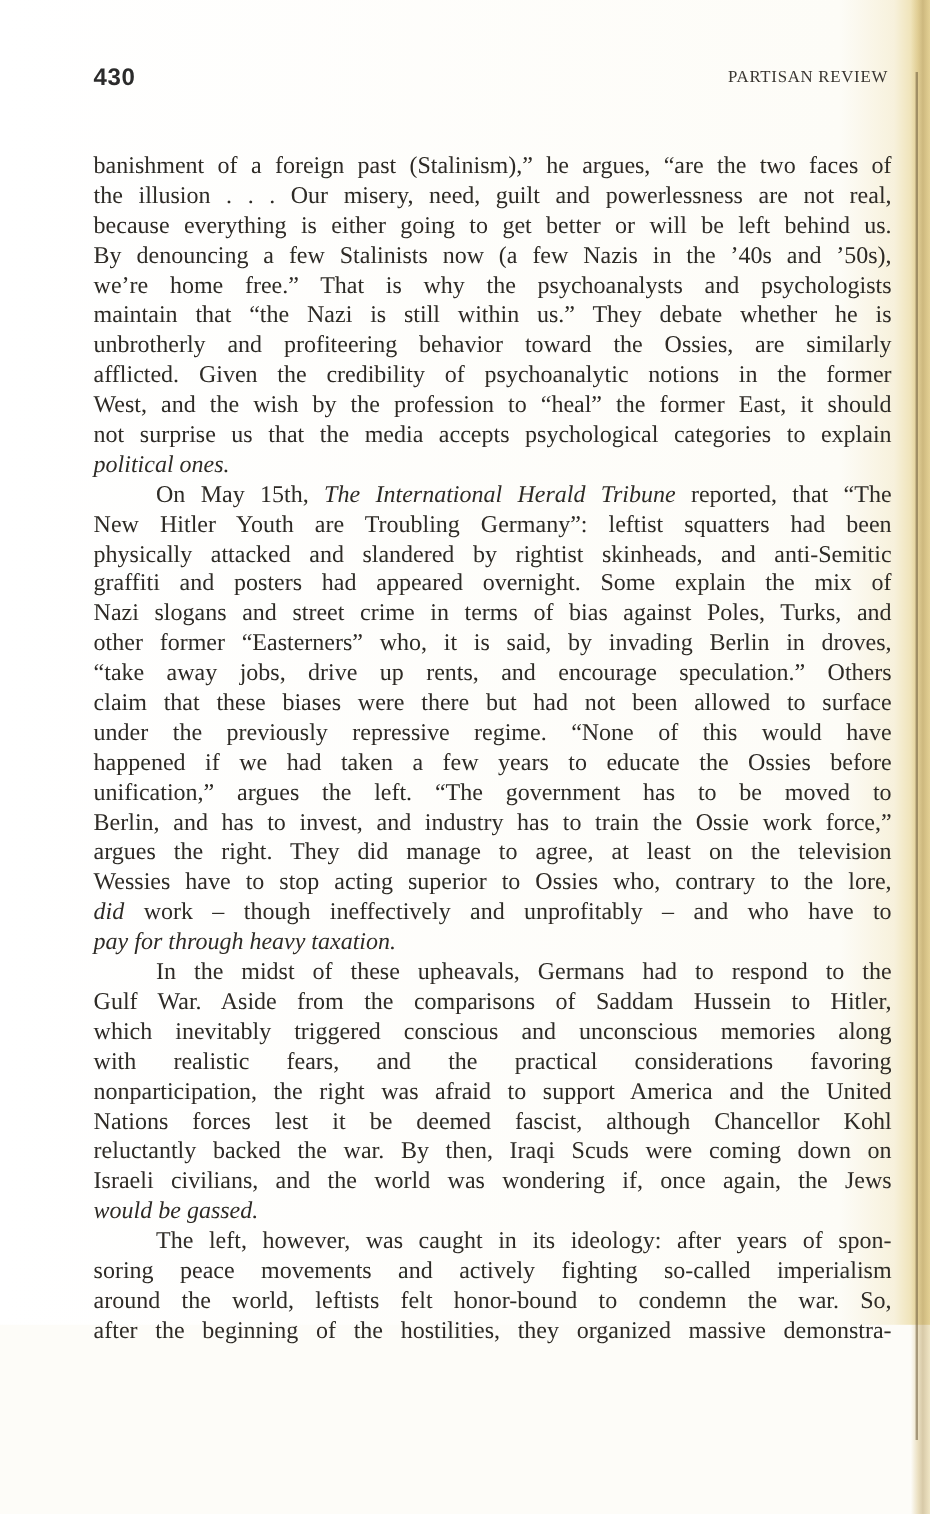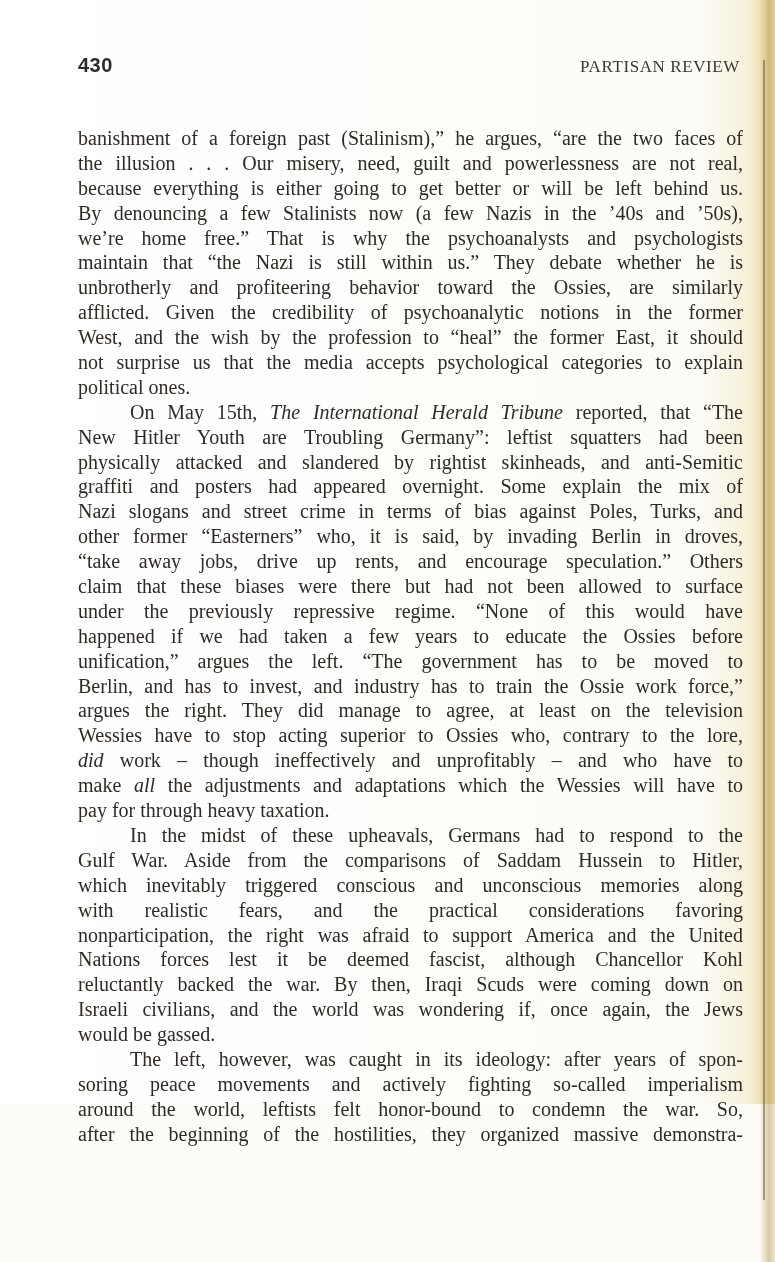--- a/index.html
+++ b/index.html
@@ -54,21 +54,21 @@
       font-family: "Liberation Sans", "DejaVu Sans", sans-serif;
       font-weight: bold;
       font-size: 20px;
       color: #2b2b2b;
       letter-spacing: 0.5px;
     }
     .running-head {
       position: absolute;
       right: 0;
       top: 3px;
-      font-size: 17px;
+      font-size: 14px;
       letter-spacing: 0.6px;
       color: #3a3631;
     }
     .body-text {
       position: absolute;
       top: 126px;
       left: 78px;
       width: 665px;
     }
     .line {
@@ -76,20 +76,21 @@
       height: 24.9px;
       line-height: 24.9px;
       font-size: 20px;
       text-align: justify;
       text-align-last: justify;
       white-space: nowrap;
       word-spacing: 0;
     }
     .line.last {
       text-align-last: left;
+      font-style: italic;
     }
     .line.indent {
       padding-left: 52px;
     }
     .line i, .line em {
       font-style: italic;
     }
   </style>
 </head>
 <body>
@@ -123,21 +124,20 @@
       <span class="line"><span>other former “Easterners” who, it is said, by invading Berlin in droves,</span></span>
       <span class="line"><span>“take away jobs, drive up rents, and encourage speculation.” Others</span></span>
       <span class="line"><span>claim that these biases were there but had not been allowed to surface</span></span>
       <span class="line"><span>under the previously repressive regime. “None of this would have</span></span>
       <span class="line"><span>happened if we had taken a few years to educate the Ossies before</span></span>
       <span class="line"><span>unification,” argues the left. “The government has to be moved to</span></span>
       <span class="line"><span>Berlin, and has to invest, and industry has to train the Ossie work force,”</span></span>
       <span class="line"><span>argues the right. They did manage to agree, at least on the television</span></span>
       <span class="line"><span>Wessies have to stop acting superior to Ossies who, contrary to the lore,</span></span>
       <span class="line"><i>did</i><span> work – though ineffectively and unprofitably – and who have to</span></span>
-      <span class="line"><span>make </span><i>all</i><span> the adjustments and adaptations which the Wessies will have to</span></span>
       <span class="line last"><span>pay for through heavy taxation.</span></span>
       <span class="line indent"><span>In the midst of these upheavals, Germans had to respond to the</span></span>
       <span class="line"><span>Gulf War. Aside from the comparisons of Saddam Hussein to Hitler,</span></span>
       <span class="line"><span>which inevitably triggered conscious and unconscious memories along</span></span>
       <span class="line"><span>with realistic fears, and the practical considerations favoring</span></span>
       <span class="line"><span>nonparticipation, the right was afraid to support America and the United</span></span>
       <span class="line"><span>Nations forces lest it be deemed fascist, although Chancellor Kohl</span></span>
       <span class="line"><span>reluctantly backed the war. By then, Iraqi Scuds were coming down on</span></span>
       <span class="line"><span>Israeli civilians, and the world was wondering if, once again, the Jews</span></span>
       <span class="line last"><span>would be gassed.</span></span>

